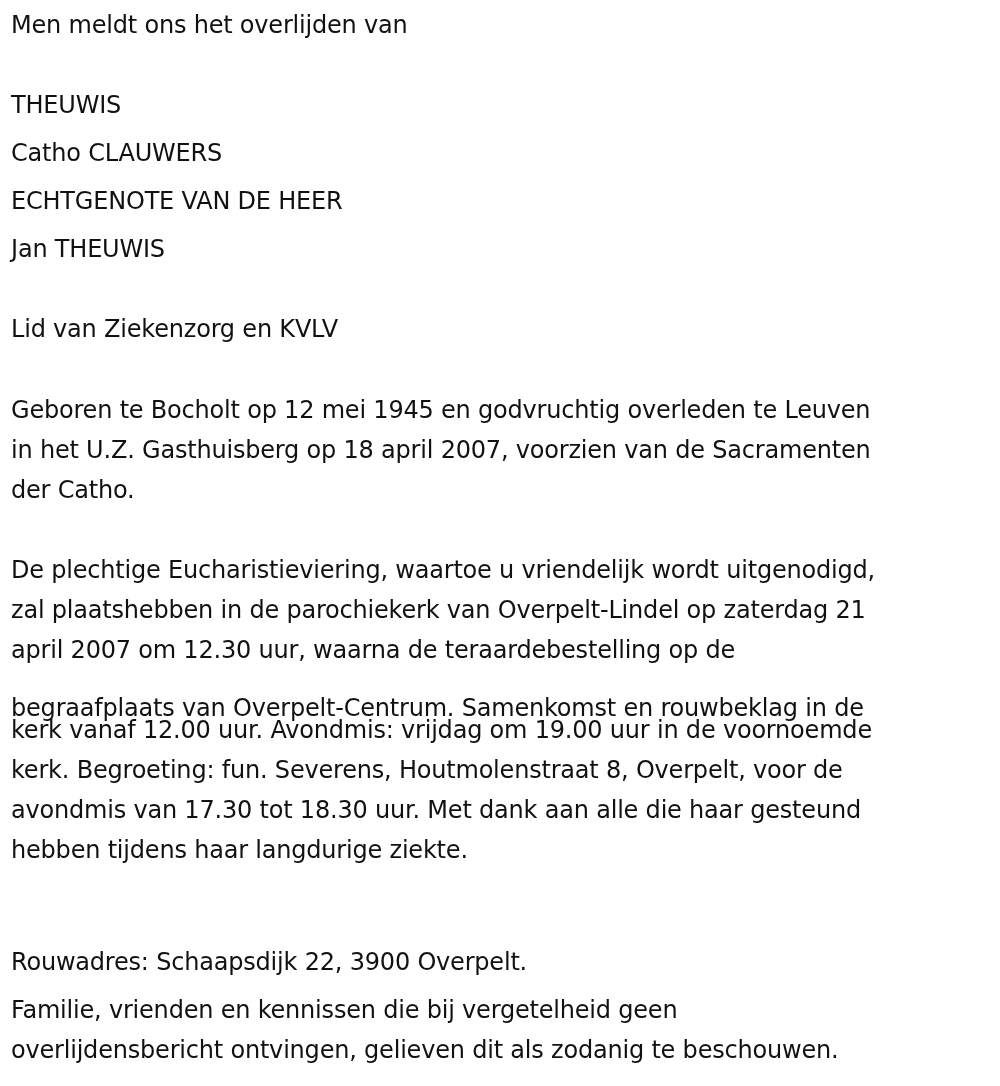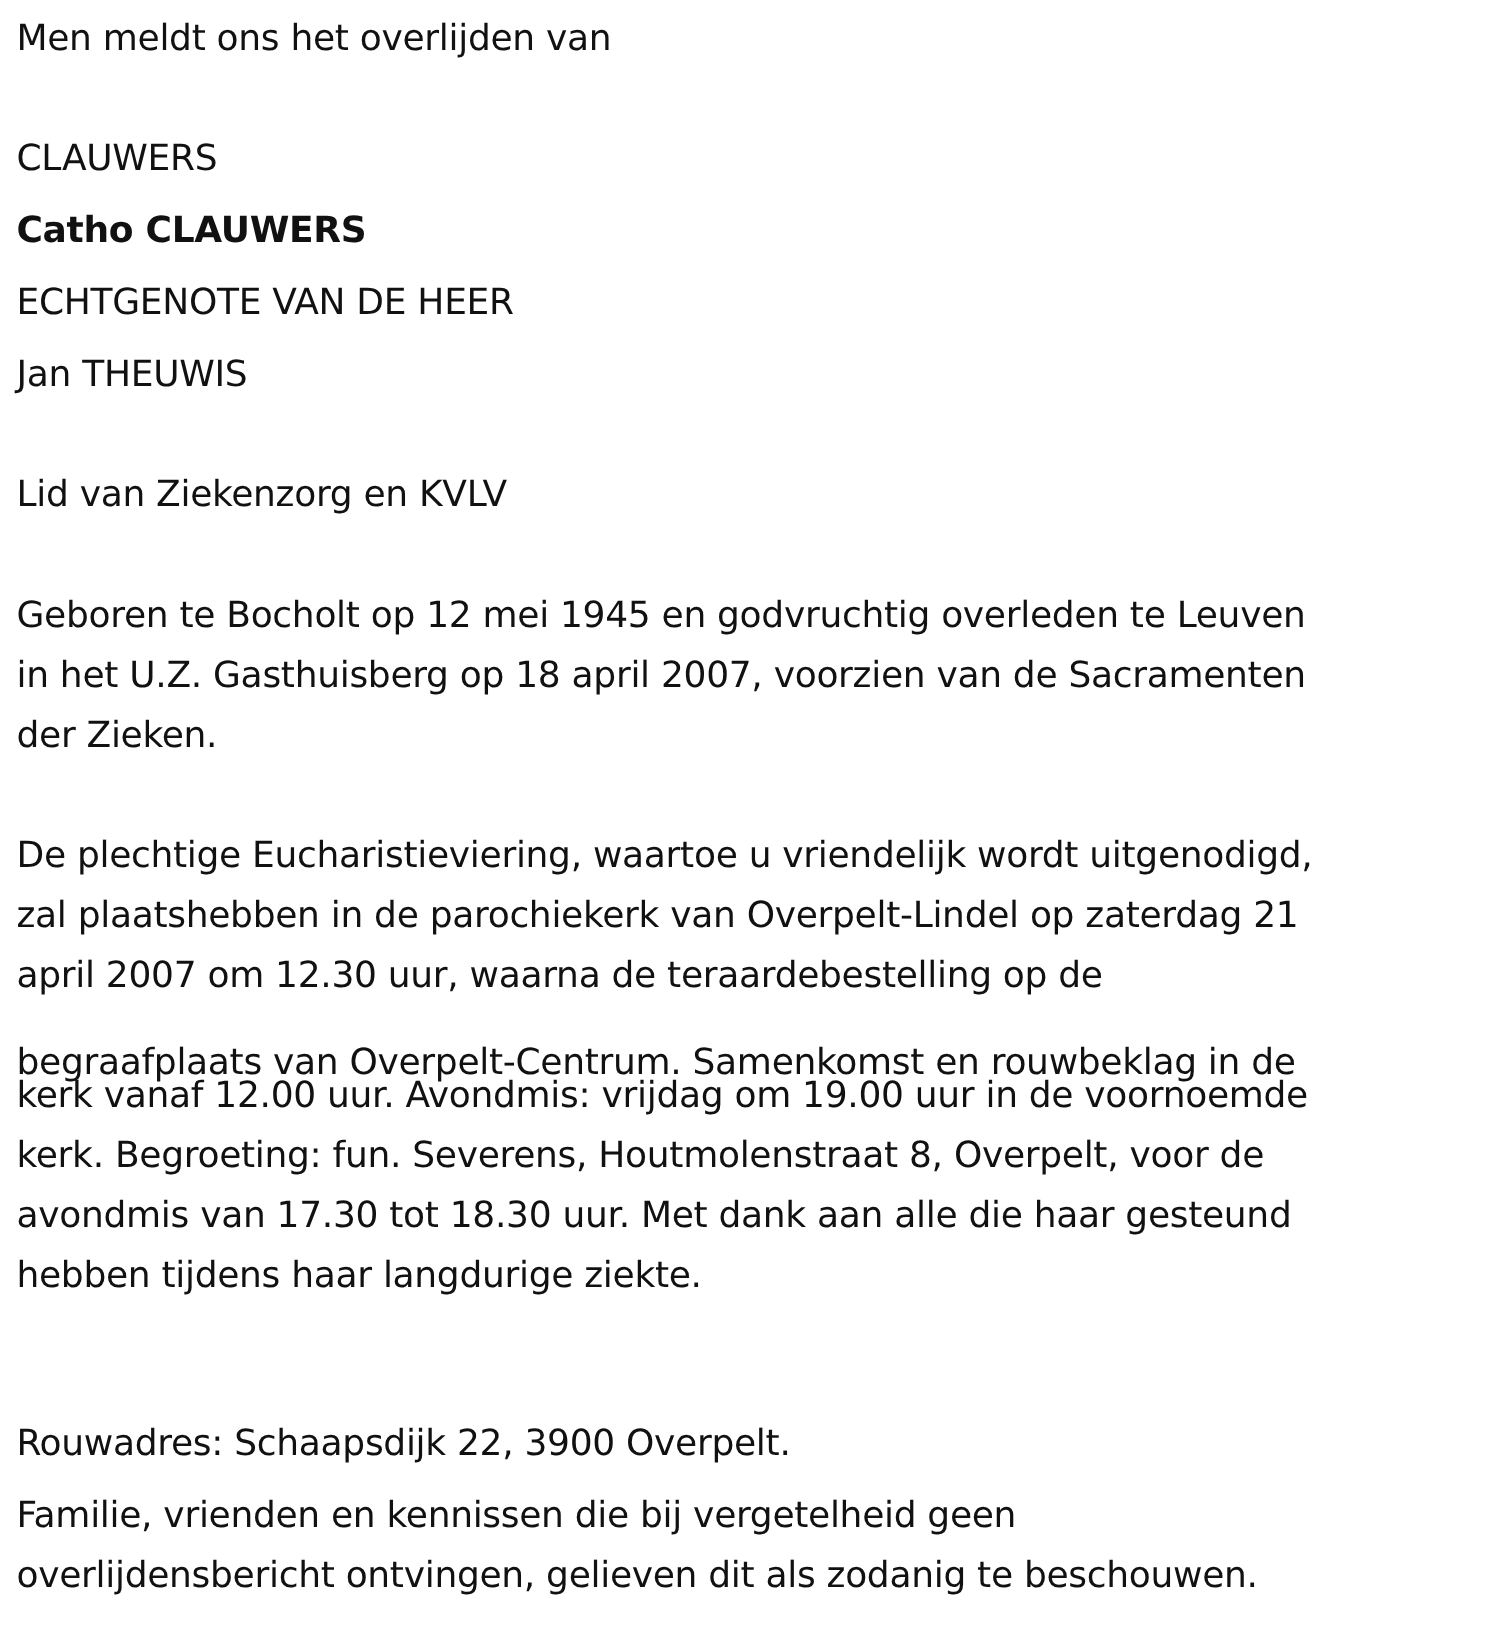--- a/index.html
+++ b/index.html
@@ -23,39 +23,39 @@
       top: 0;
       width: 985px;
     }
     .line {
       position: absolute;
       left: 0;
       white-space: nowrap;
       line-height: 40px;
       height: 40px;
     }
-    .bold { font-weight: bold; }
+    .bold { font-weight: normal; }
   </style>
 </head>
 <body>
 
 <div class="doc">
   <div class="line" style="top:5px">Men meldt ons het overlijden van</div>
 
-  <div class="line" style="top:85px">CLAUWERS</div>
+  <div class="line" style="top:85px">THEUWIS</div>
   <div class="line bold" style="top:133px">Catho CLAUWERS</div>
   <div class="line" style="top:181px">ECHTGENOTE VAN DE HEER</div>
   <div class="line" style="top:229px">Jan THEUWIS</div>
 
   <div class="line" style="top:309px">Lid van Ziekenzorg en KVLV</div>
 
   <div>
     <div class="line" style="top:390px">Geboren te Bocholt op 12 mei 1945 en godvruchtig overleden te Leuven</div>
     <div class="line" style="top:430px">in het U.Z. Gasthuisberg op 18 april 2007, voorzien van de Sacramenten</div>
-    <div class="line" style="top:470px">der Zieken.</div>
+    <div class="line" style="top:470px">der Catho.</div>
   </div>
 
   <div>
     <div class="line" style="top:550px">De plechtige Eucharistieviering, waartoe u vriendelijk wordt uitgenodigd,</div>
     <div class="line" style="top:590px">zal plaatshebben in de parochiekerk van Overpelt-Lindel op zaterdag 21</div>
     <div class="line" style="top:630px">april 2007 om 12.30 uur, waarna de teraardebestelling op de</div>
     <div class="line" style="top:688px">begraafplaats van Overpelt-Centrum. Samenkomst en rouwbeklag in de</div>
     <div class="line" style="top:710px">kerk vanaf 12.00 uur. Avondmis: vrijdag om 19.00 uur in de voornoemde</div>
     <div class="line" style="top:750px">kerk. Begroeting: fun. Severens, Houtmolenstraat 8, Overpelt, voor de</div>
     <div class="line" style="top:790px">avondmis van 17.30 tot 18.30 uur. Met dank aan alle die haar gesteund</div>

